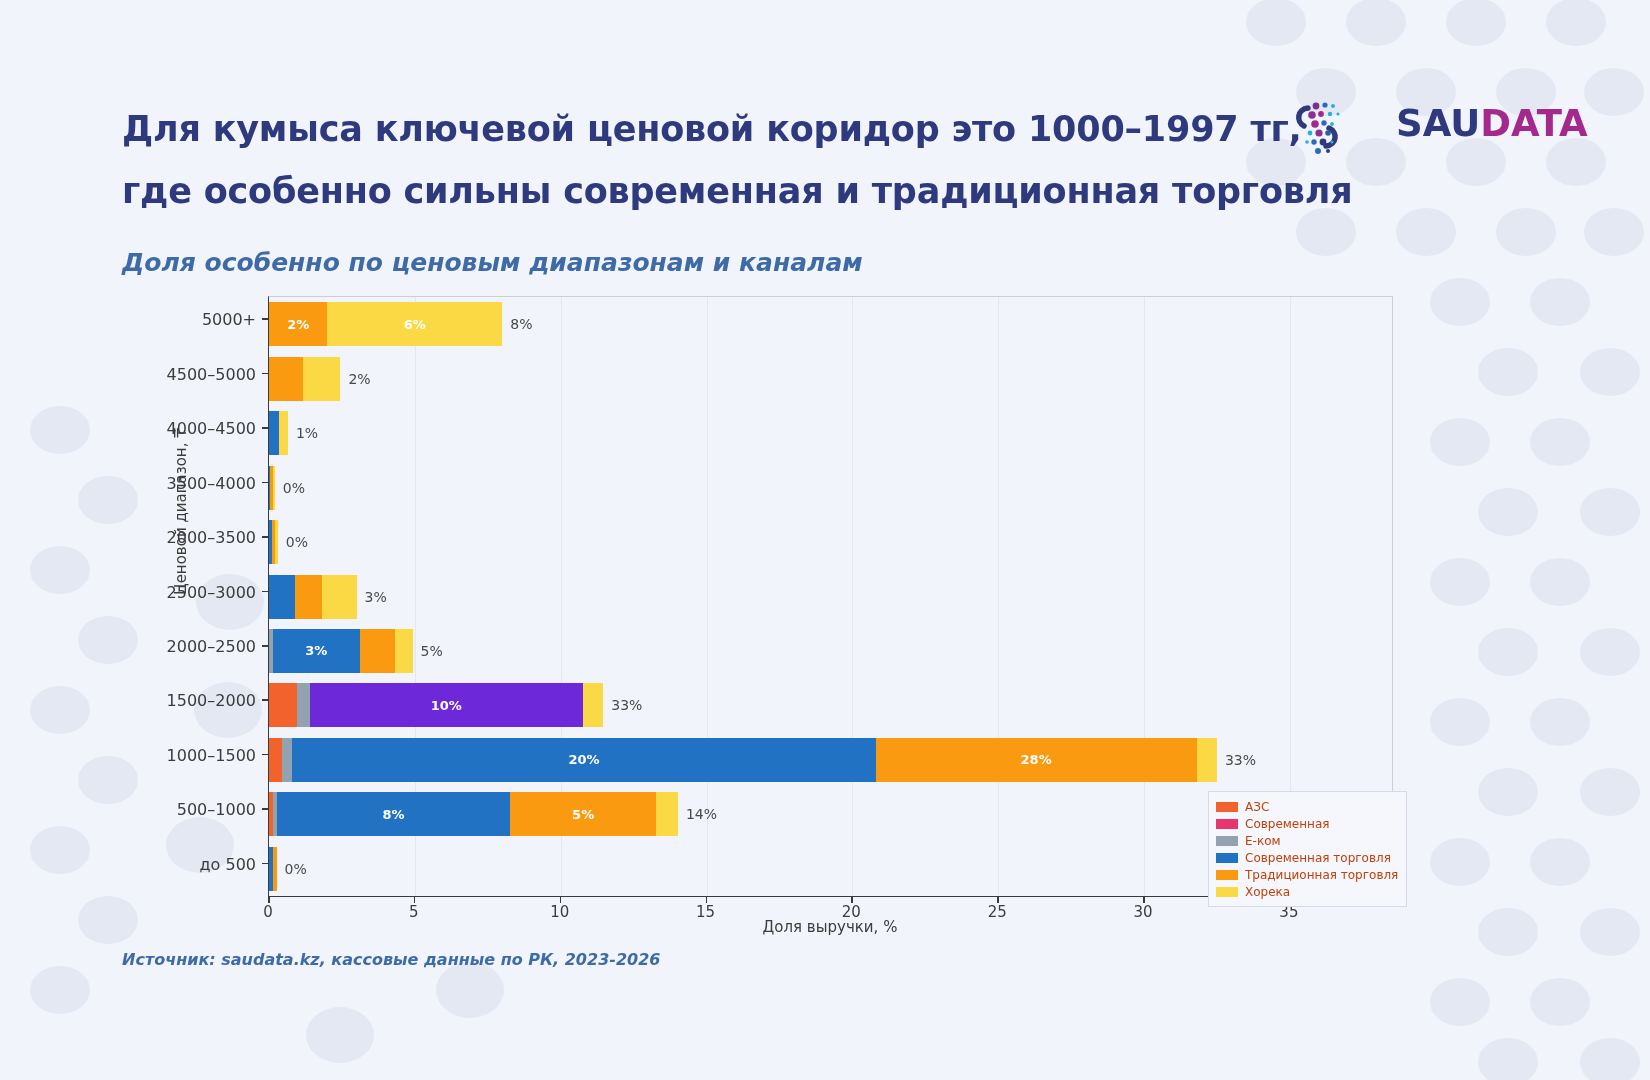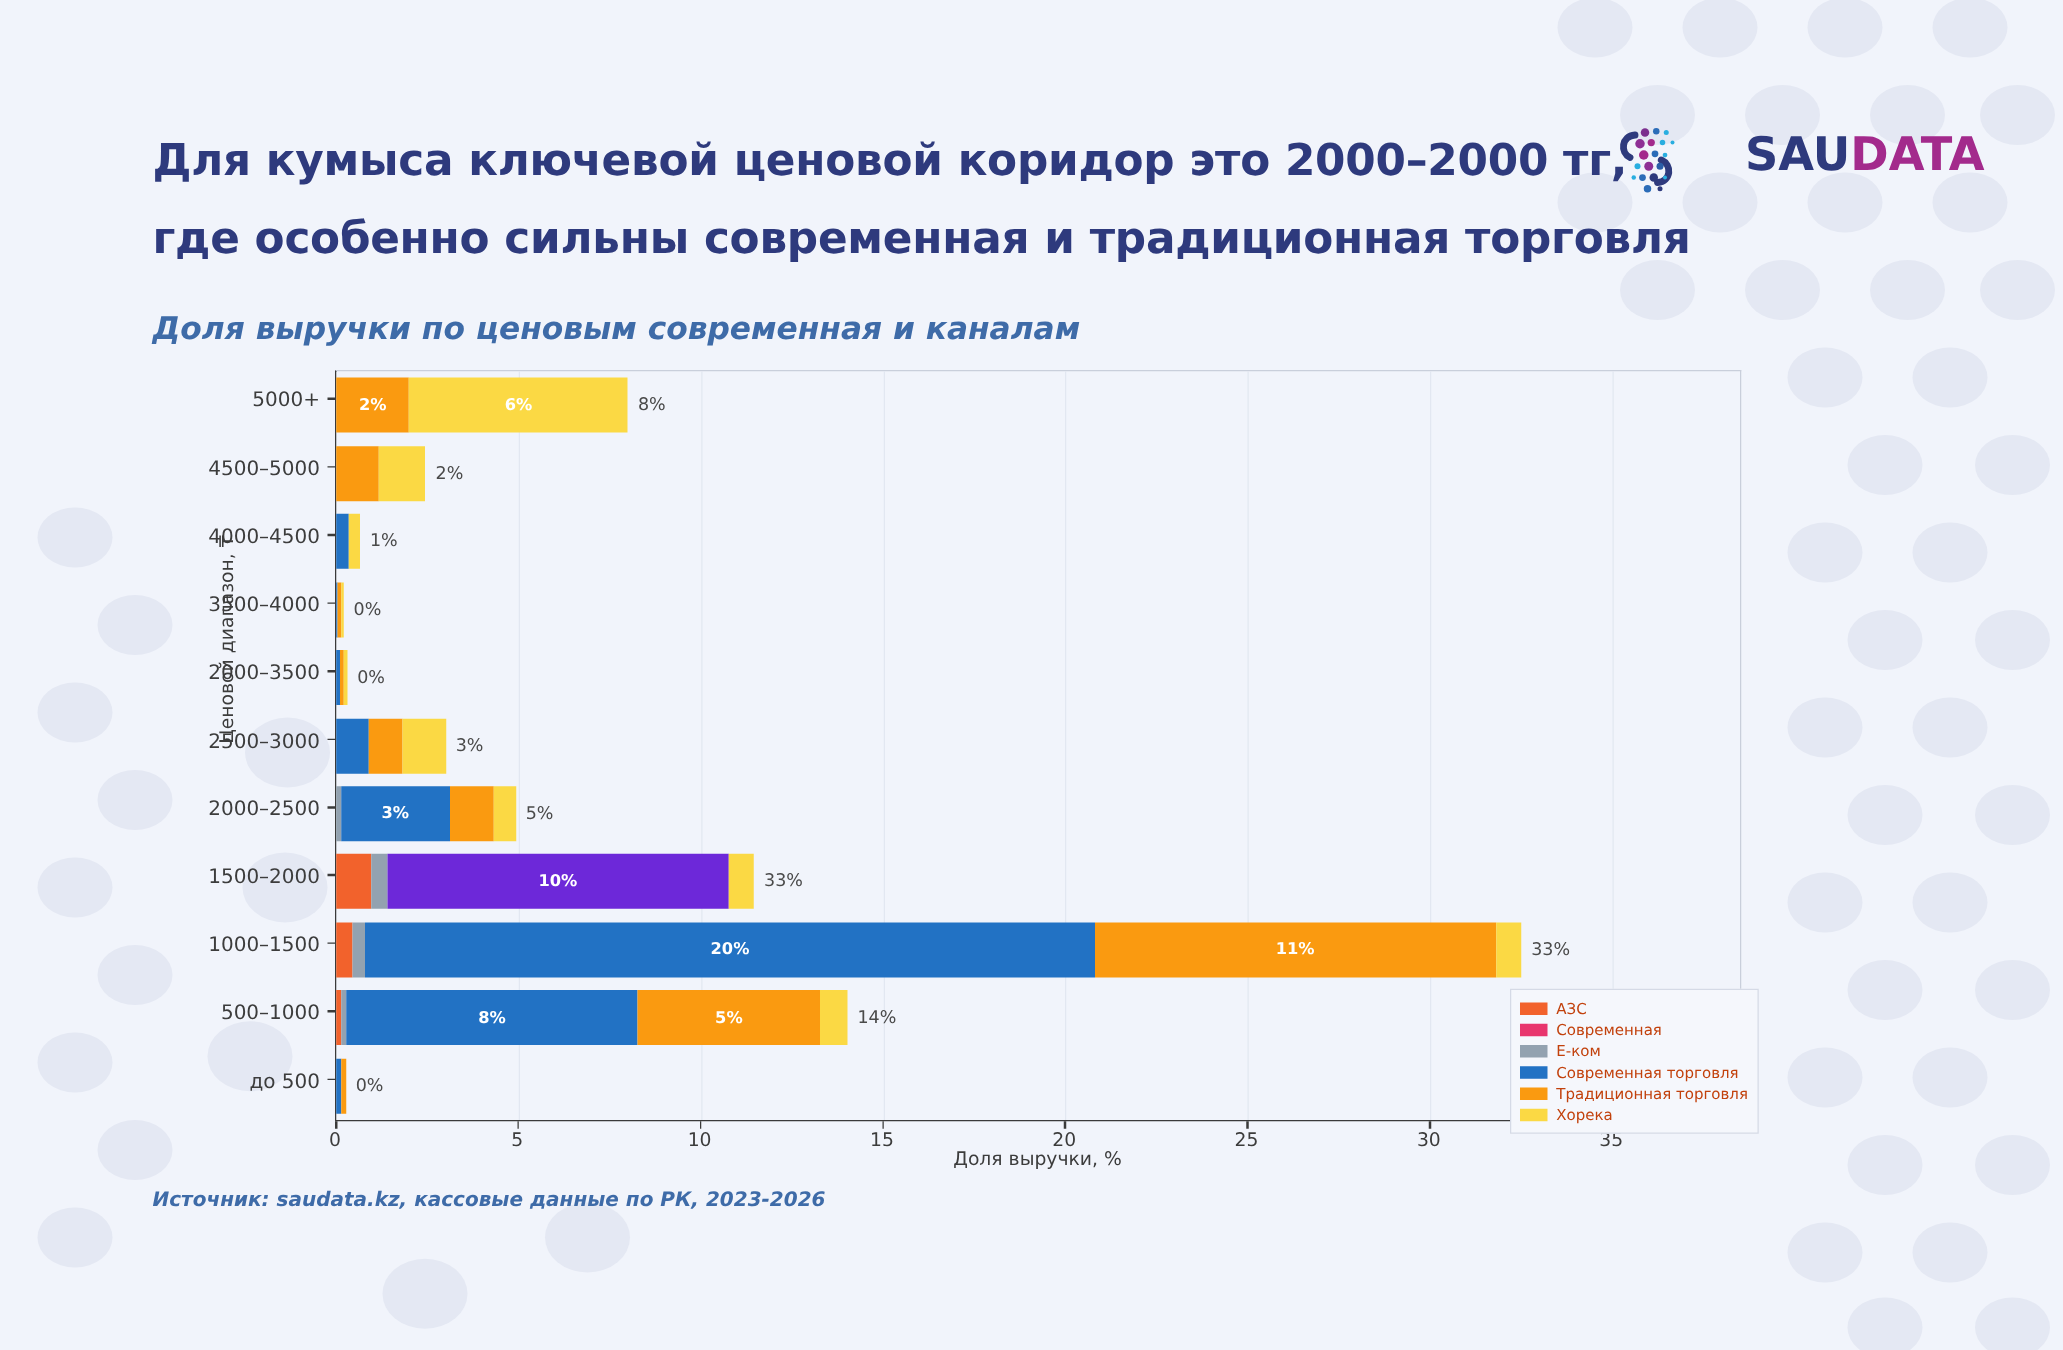--- a/index.html
+++ b/index.html
@@ -182,24 +182,24 @@
     <ellipse cx="230" cy="602" rx="34" ry="28"></ellipse>
     <ellipse cx="228" cy="710" rx="34" ry="28"></ellipse>
     <ellipse cx="200" cy="845" rx="34" ry="28"></ellipse>
     <ellipse cx="470" cy="990" rx="34" ry="28"></ellipse>
     <ellipse cx="340" cy="1035" rx="34" ry="28"></ellipse>
   </g>
 </svg>
 
 <div id="header">
   <div id="title">
-    <span class="line">Для кумыса ключевой ценовой коридор это 2000–2000 тг,</span>
+    <span class="line">Для кумыса ключевой ценовой коридор это 1000–1997 тг,</span>
     <span class="line">где особенно сильны современная и традиционная торговля</span>
   </div>
-  <div id="subtitle">Доля выручки по ценовым современная и каналам</div>
+  <div id="subtitle">Доля особенно по ценовым диапазонам и каналам</div>
 
   <div id="logo">
     <svg id="logo-mark" viewBox="0 0 62 62">
       <path d="M20 12 C9 13, 8 26, 16 30" stroke="#2e3a7d" stroke-width="5.5" fill="none" stroke-linecap="round"></path>
       <path d="M41 32 C50 36, 49 49, 38 50" stroke="#2e3a7d" stroke-width="5.5" fill="none" stroke-linecap="round"></path>
       <circle cx="28" cy="10" r="3.4" fill="#7b2f8e"></circle>
       <circle cx="37" cy="9" r="2.6" fill="#2b6cb8"></circle>
       <circle cx="45" cy="10" r="2.0" fill="#29aee0"></circle>
       <circle cx="24" cy="19" r="3.8" fill="#8e2f95"></circle>
       <circle cx="33" cy="18" r="2.9" fill="#a32a8c"></circle>
@@ -253,21 +253,21 @@
         <div class="seg" style="width: 21.8766px; background: rgb(251, 217, 68);"></div>
         <span class="total-label">14%</span>
       </div>
       <div class="row" style="top: 435.864px;">
         <div class="seg" style="width: 13.126px; background: rgb(242, 98, 44);"></div>
         <div class="seg" style="width: 10.2091px; background: rgb(147, 162, 176);"></div>
         <div class="seg" style="width: 583.377px; background: rgb(34, 114, 196);">
           <span class="seg-label">20%</span>
         </div>
         <div class="seg" style="width: 320.857px; background: rgb(250, 154, 16);">
-          <span class="seg-label">11%</span>
+          <span class="seg-label">28%</span>
         </div>
         <div class="seg" style="width: 20.4182px; background: rgb(251, 217, 68);"></div>
         <span class="total-label">33%</span>
       </div>
       <div class="row" style="top: 381.409px;">
         <div class="seg" style="width: 27.7104px; background: rgb(242, 98, 44);"></div>
         <div class="seg" style="width: 13.126px; background: rgb(147, 162, 176);"></div>
         <div class="seg" style="width: 273px; background: #6d28d9;">
           <span class="seg-label">10%</span>
         </div>

